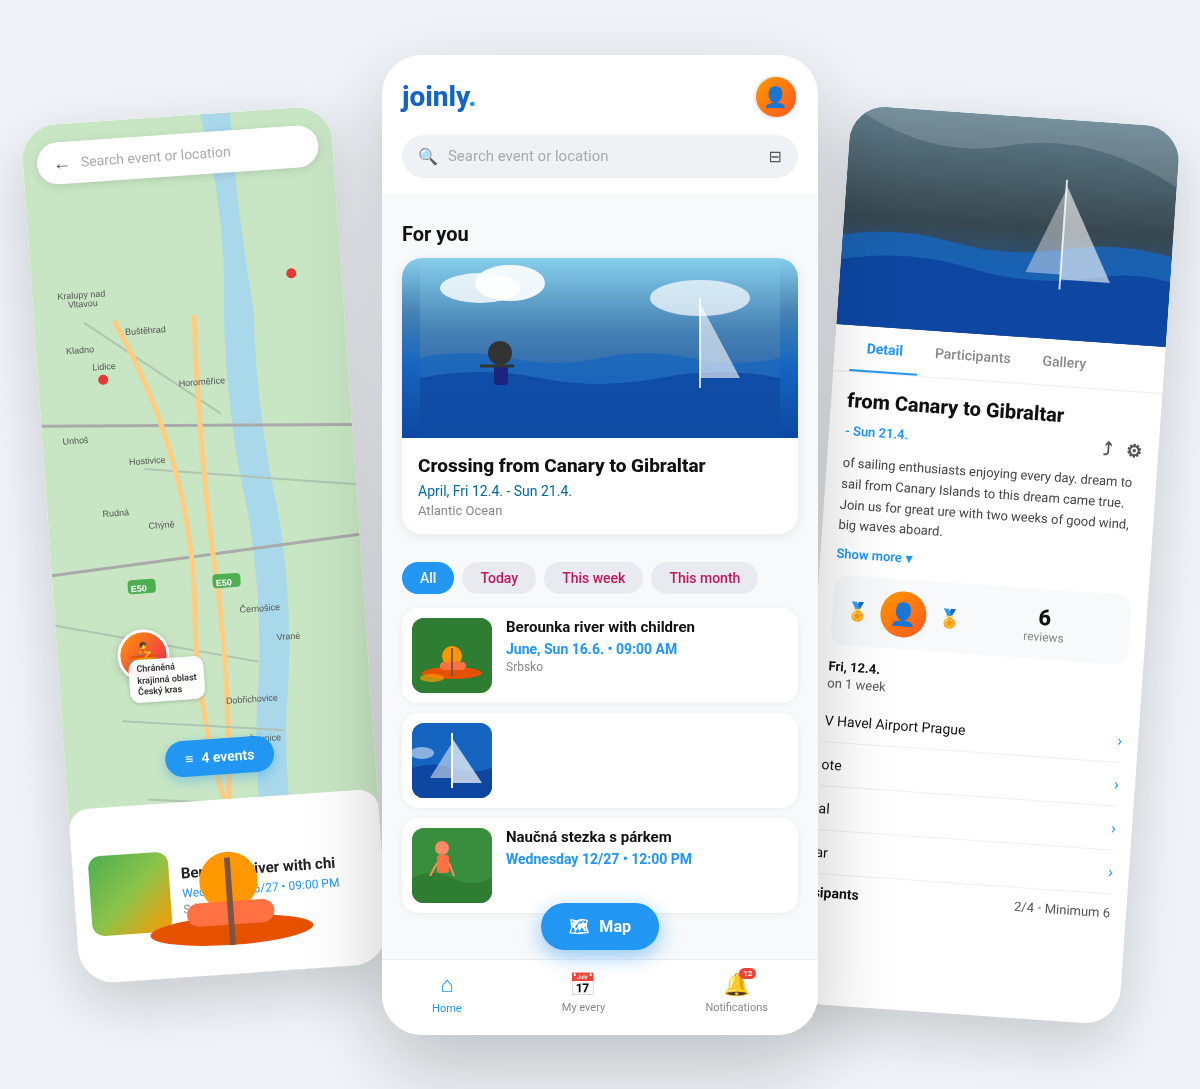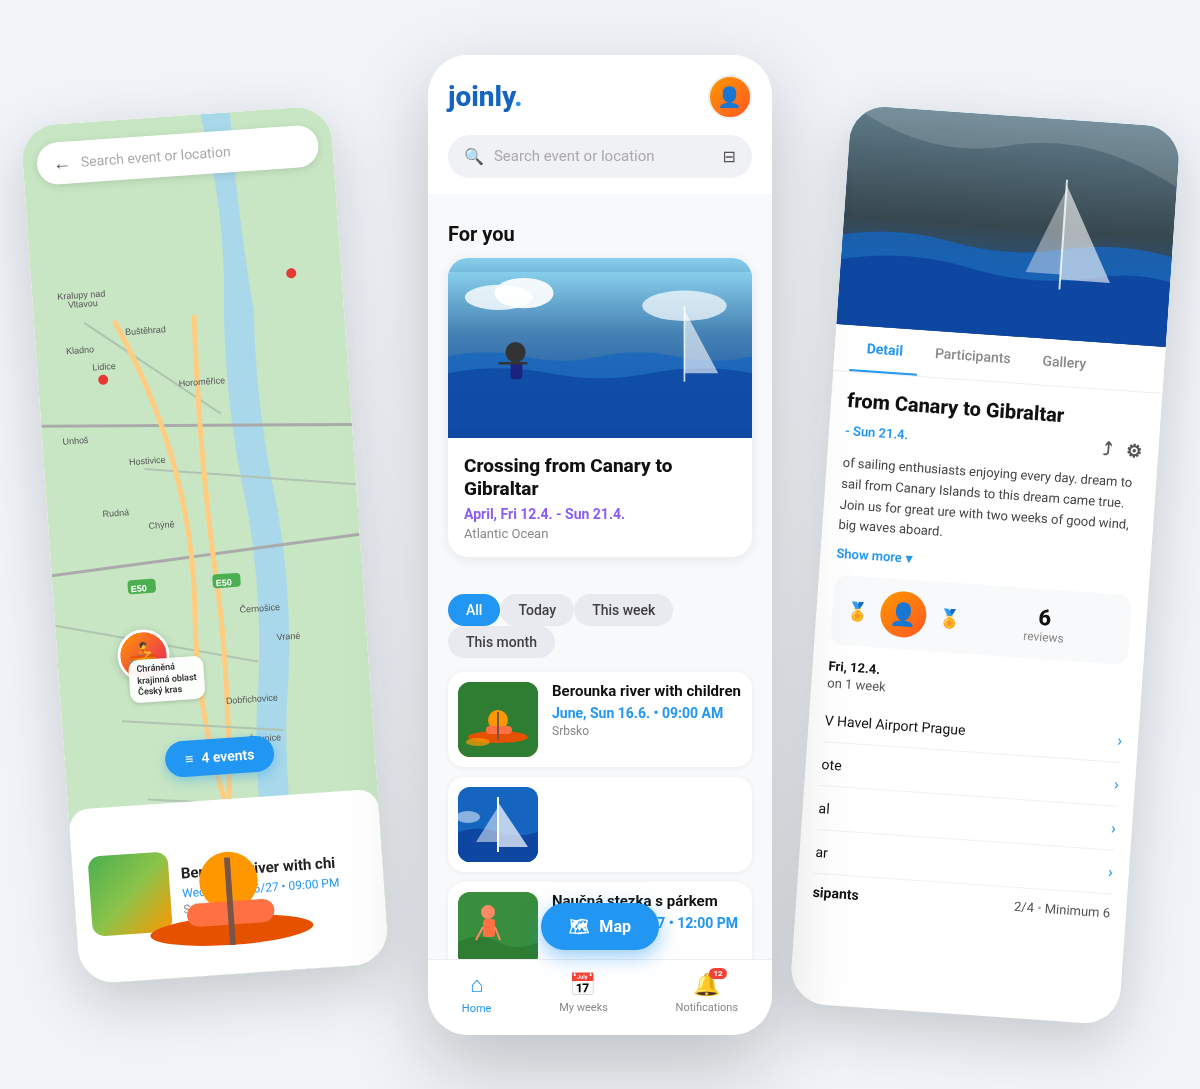--- a/index.html
+++ b/index.html
@@ -167,21 +167,21 @@
       z-index: 5;
       overflow: hidden;
     }
 
     
     .phone-center {
       position: absolute;
       left: 50%;
       top: 0;
       transform: translateX(-50%);
-      width: 344px;
+      width: 436px;
       height: 980px;
       background: #f8f9fa;
       border-radius: 40px;
       box-shadow: 0 30px 80px rgba(0,0,0,0.22);
       overflow: hidden;
       z-index: 3;
     }
 
     .phone-content {
       height: 100%;
@@ -266,21 +266,21 @@
       color: #111;
       margin: 28px 0 12px 0;
     }
 
     
     .featured-card {
       background: #fff;
       border-radius: 20px;
       overflow: hidden;
       box-shadow: 0 2px 12px rgba(0,0,0,0.08);
-      margin-bottom: 37px;
+      margin-bottom: 28px;
     }
 
     .featured-img {
       width: 100%;
       height: 180px;
       background: linear-gradient(180deg, #87CEEB 0%, #4682B4 30%, #1565C0 60%, #0D47A1 100%);
       position: relative;
       overflow: hidden;
     }
 
@@ -290,54 +290,55 @@
 
     .featured-title {
       font-size: 19px;
       font-weight: 800;
       color: #111;
       margin-bottom: 6px;
     }
 
     .featured-date {
       font-size: 14px;
-      color: #8b5cf6;
-      font-weight: 700;
+      color: #0369a1;
+      font-weight: 400;
       margin-bottom: 4px;
     }
 
     .featured-loc {
       font-size: 13px;
       color: #888;
     }
 
     
     .filter-pills {
       display: flex;
+      gap: 8px;
       margin-bottom: 14px;
       flex-wrap: wrap;
       align-items: center;
     }
 
     .pill {
       padding: 8px 18px;
       border-radius: 20px;
       font-size: 14px;
       font-weight: 500;
       cursor: pointer;
     }
 
     .pill-active {
       background: #2196F3;
       color: #fff;
     }
 
     .pill-inactive {
       background: #e8eaf0;
-      color: #404040;
+      color: #be185d;
     }
 
     .event-list-item {
       background: #fff;
       border-radius: 16px;
       display: flex;
       gap: 14px;
       padding: 10px;
       margin-bottom: 10px;
       box-shadow: 0 1px 6px rgba(0,0,0,0.06);
@@ -876,21 +877,21 @@
         <span>Map</span>
       </div>
 
       <div class="bottom-nav">
         <div class="nav-item">
           <span class="nav-icon" style="color:#2196F3;">⌂</span>
           <span class="nav-label-active">Home</span>
         </div>
         <div class="nav-item">
           <span class="nav-icon">📅</span>
-          <span class="nav-label">My weeks</span>
+          <span class="nav-label">My every</span>
         </div>
         <div class="nav-item">
           <div class="notif-badge">
             <span class="nav-icon">🔔</span>
             <span class="badge">12</span>
           </div>
           <span class="nav-label">Notifications</span>
         </div>
       </div>
     </div>

